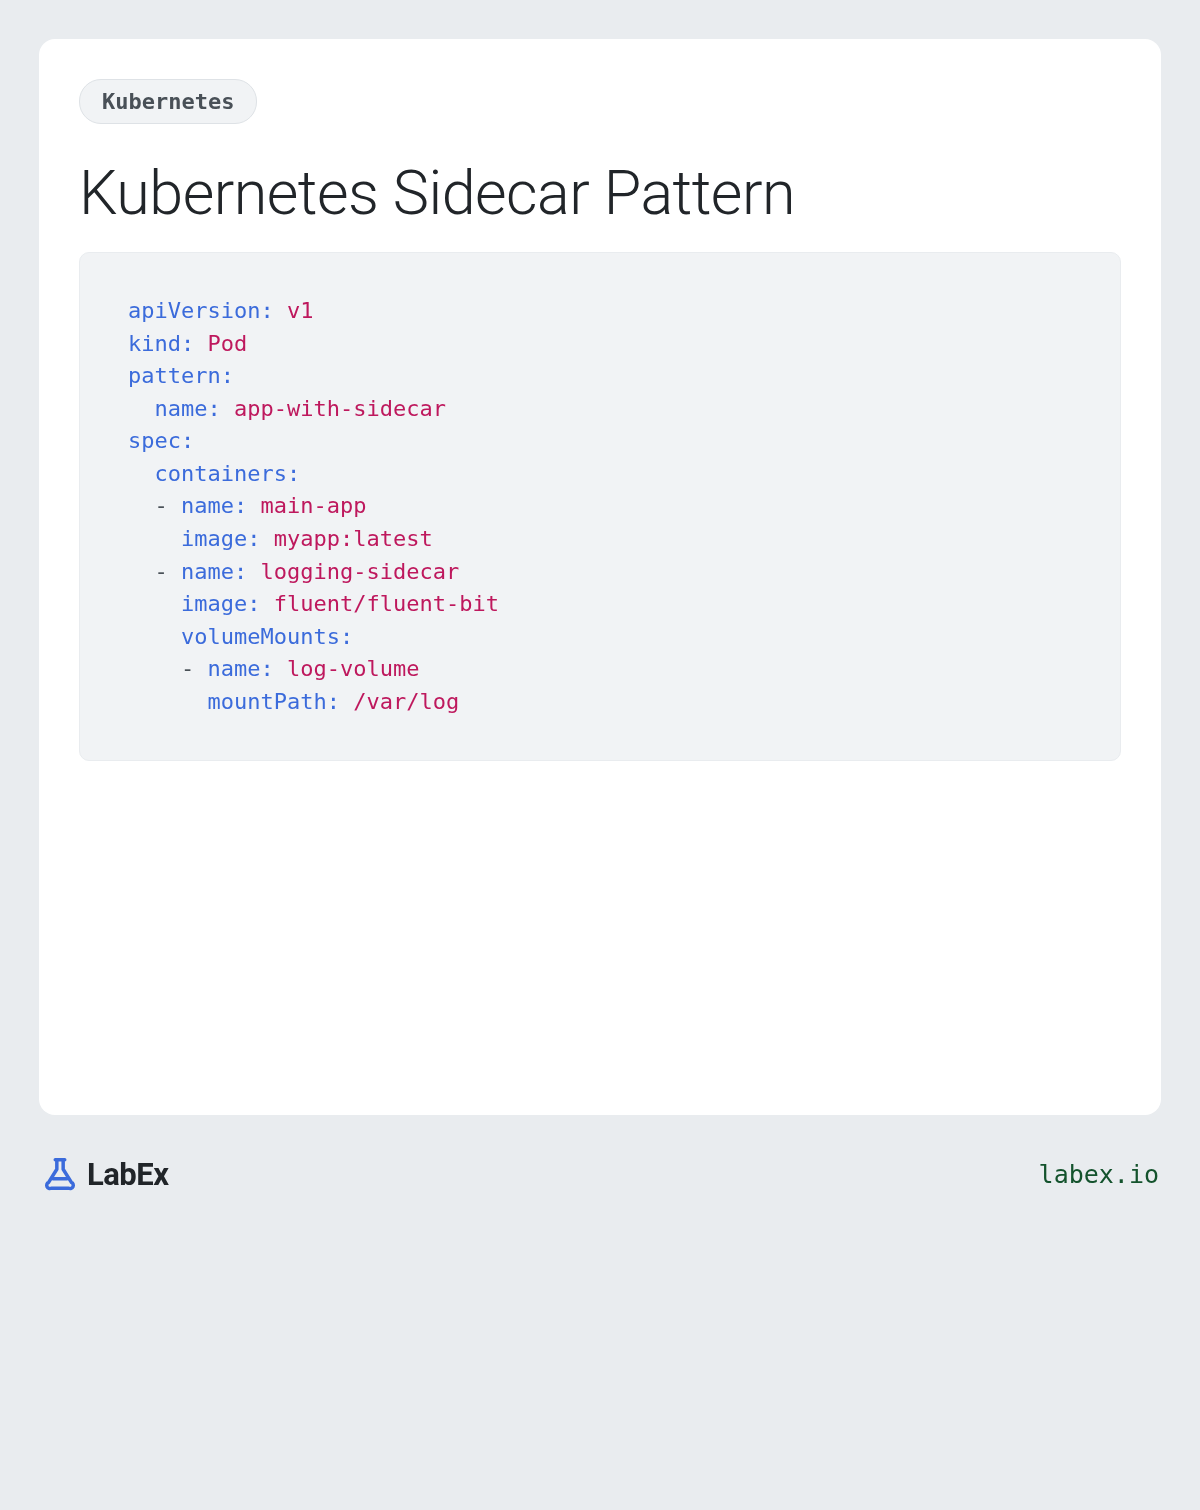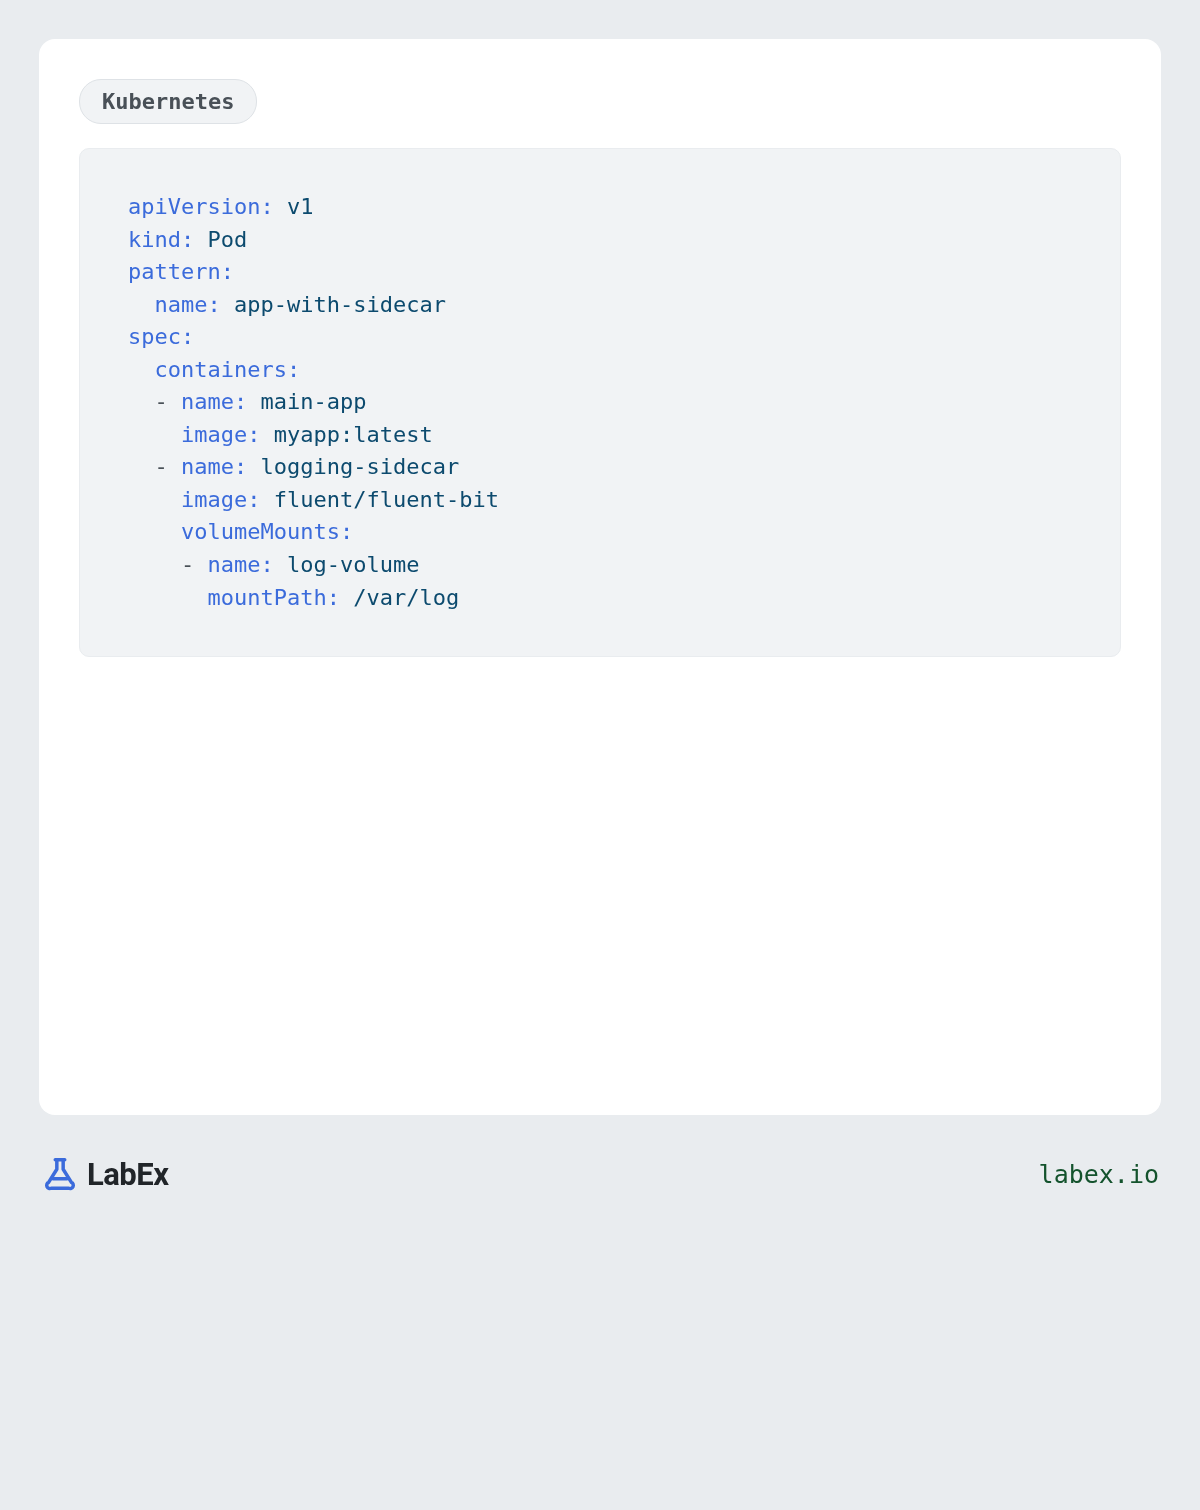--- a/index.html
+++ b/index.html
@@ -56,21 +56,21 @@
     padding: 42px 48px;
     margin-top: 24px;
     font-family: ui-monospace, SFMono-Regular, "SF Mono", Menlo, Monaco, Consolas, monospace;
     font-size: 22px;
     line-height: 1.48;
     white-space: pre;
     color: #212529;
   }
   .key { color: #3b6bdb; font-weight: 400; }
   .code-dash { color: #495057; }
-  .val { color: #0c4a6e; }
+  .val { color: #be185d; }
   .footer {
     display: flex;
     justify-content: space-between;
     align-items: center;
     margin-top: 40px;
     padding: 0 2px;
   }
   .brand {
     display: flex;
     align-items: center;
@@ -88,20 +88,21 @@
     color: #14532d;
   }
   .flask-icon { width: 38px; height: 38px; }
   .flask-icon path { stroke: #3b6bdb; stroke-width: 2.2; fill: none; stroke-linejoin: round; stroke-linecap: round; }
 </style>
 </head>
 <body>
 
 <div class="card">
   <span class="tag">Kubernetes</span>
+  <h1 class="title">Kubernetes Sidecar Pattern</h1>
   <div class="code-block" id="code-block"><span class="key">apiVersion:</span><span class="val"> v1</span>
 <span class="key">kind:</span><span class="val"> Pod</span>
 <span class="key">pattern:</span>
 <span class="code-dash">  </span><span class="key">name:</span><span class="val"> app-with-sidecar</span>
 <span class="key">spec:</span>
 <span class="code-dash">  </span><span class="key">containers:</span>
 <span class="code-dash">  - </span><span class="key">name:</span><span class="val"> main-app</span>
 <span class="code-dash">    </span><span class="key">image:</span><span class="val"> myapp:latest</span>
 <span class="code-dash">  - </span><span class="key">name:</span><span class="val"> logging-sidecar</span>
 <span class="code-dash">    </span><span class="key">image:</span><span class="val"> fluent/fluent-bit</span>

